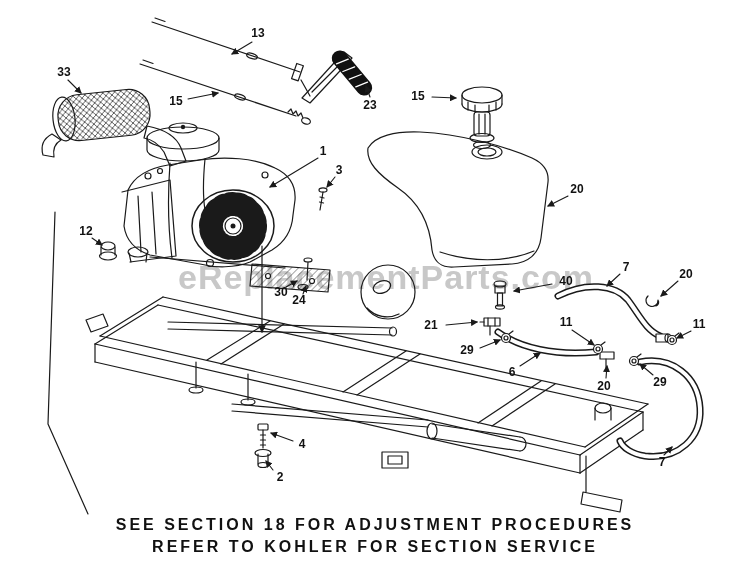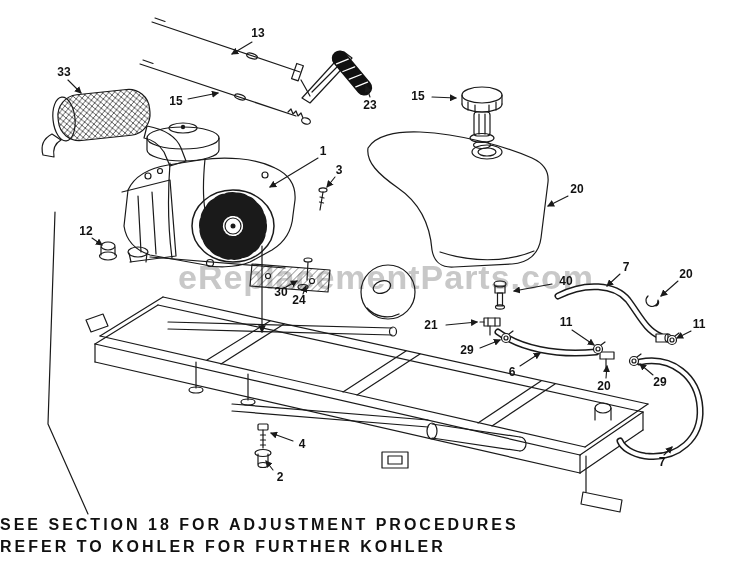--- a/index.html
+++ b/index.html
@@ -27,20 +27,21 @@
     transform:translate(-50%,-50%);
     font-size:12px;
     font-weight:bold;
     color:#111;
     z-index:3;
     white-space:nowrap;
   }
   .caption{
     position:absolute;
     left:0;top:514px;width:750px;
+    text-align:center;
     z-index:3;
     color:#111;
   }
   .caption div{
     font-size:16px;
     font-weight:bold;
     letter-spacing:3px;
     line-height:22px;
     white-space:nowrap;
   }
@@ -361,16 +362,16 @@
   <div class="callout" style="left:467px;top:350px">29</div>
   <div class="callout" style="left:512px;top:372px">6</div>
   <div class="callout" style="left:604px;top:386px">20</div>
   <div class="callout" style="left:660px;top:382px">29</div>
   <div class="callout" style="left:302px;top:444px">4</div>
   <div class="callout" style="left:280px;top:477px">2</div>
   <div class="callout" style="left:662px;top:462px">7</div>
 
   <div class="caption">
     <div>SEE SECTION 18 FOR ADJUSTMENT PROCEDURES</div>
-    <div>REFER TO KOHLER FOR FURTHER KOHLER</div>
+    <div>REFER TO KOHLER FOR SECTION SERVICE</div>
   </div>
 
 </div>
 
 </body></html>

